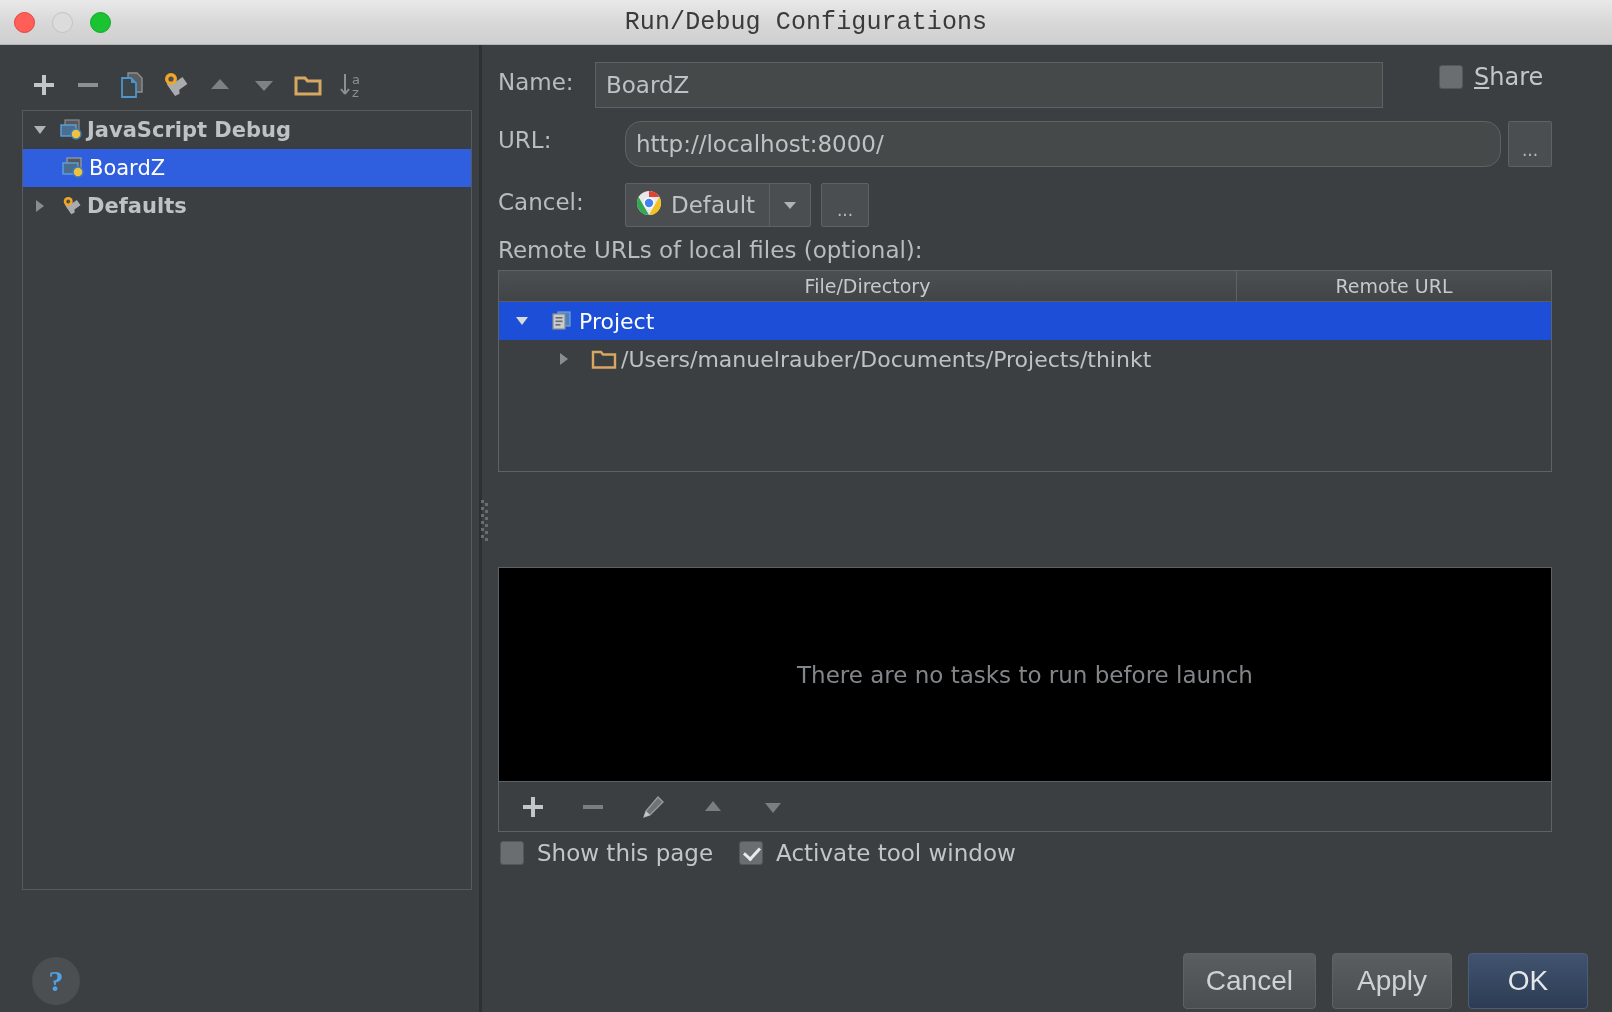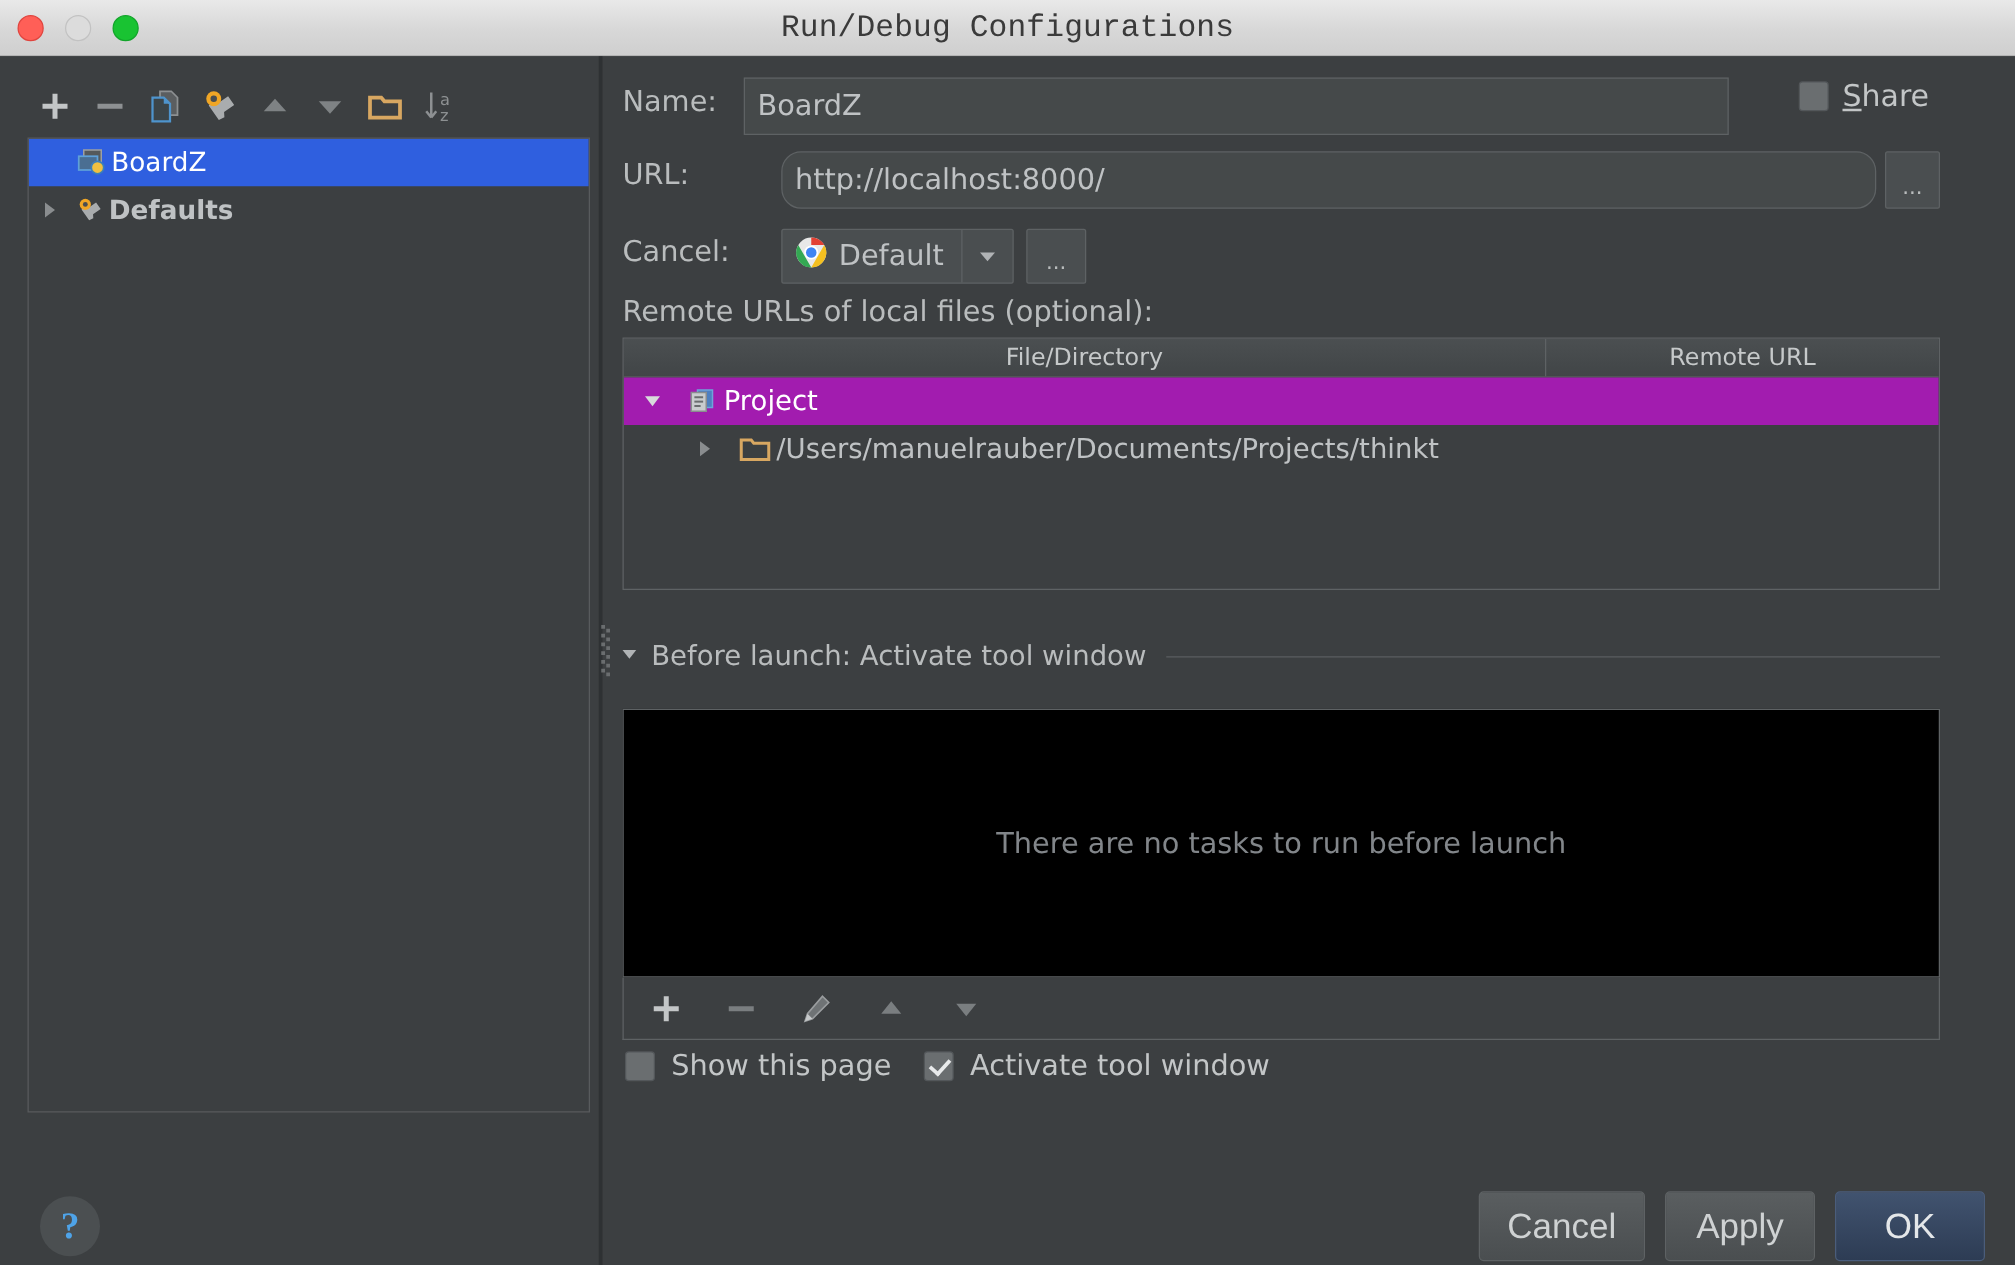--- a/index.html
+++ b/index.html
@@ -202,21 +202,21 @@
     font-size: 19px; color: #c6c9ca;
   }
   .th.c1 { width: 737px; border-right: 1px solid #5e6264; }
   .th.c2 { flex: 1; }
   .trow {
     display: flex; align-items: center;
     height: 38px;
     font-size: 22px; color: #bfc2c4;
     white-space: nowrap;
   }
-  .trow.sel { background: #a21caf; color: #fff; }
+  .trow.sel { background: #1d4ed8; color: #fff; }
   .trow .tw { width: 46px; display: flex; align-items: center; justify-content: center; flex: none; }
   .trow .ic { width: 34px; flex: none; display: flex; align-items: center; justify-content: center; }
   .trow.lvl2 { padding-left: 42px; }
   .clip { overflow: hidden; max-width: 680px; display:block; }
 
   
   .bl-header {
     position: absolute; left: 12px; top: 468px;
     display: flex; align-items: center; gap: 10px;
     width: 1056px;
@@ -343,20 +343,35 @@
       <svg width="32" height="32" viewBox="0 0 32 32">
         <path d="M9 5 v20 M9 25 l-4 -5 M9 25 l4 -5" stroke="#8d9092" stroke-width="2" fill="none"></path>
         <text x="16" y="15" font-size="13" fill="#8d9092" font-family="DejaVu Sans">a</text>
         <text x="16" y="28" font-size="13" fill="#8d9092" font-family="DejaVu Sans">z</text>
       </svg>
     </div>
   </div>
 
   <div class="tree-panel">
 
+    <div class="tree-row">
+      <span class="twisty">
+        <svg width="18" height="18" viewBox="0 0 18 18">
+            <path d="M3 5 L15 5 L9 13 Z" fill="#b0b3b5"></path>
+          </svg>
+      </span>
+      <span class="ticon">
+        <svg width="26" height="24" viewBox="0 0 26 24">
+          <rect x="6" y="2" width="14" height="10" fill="#55595b" stroke="#8a8d8f" stroke-width="1.2"></rect>
+          <rect x="2" y="7" width="15" height="11" fill="#4a6e92" stroke="#5fa0d8" stroke-width="1.4"></rect>
+          <circle cx="17" cy="16" r="5" fill="#f0c040" stroke="#3c7fb8" stroke-width="1.4"></circle>
+        </svg>
+      </span>
+      <span class="tlabel">JavaScript Debug</span>
+    </div>
 
     <div class="tree-row selected child">
       <span class="ticon">
         <svg width="26" height="24" viewBox="0 0 26 24">
           <rect x="6" y="2" width="14" height="10" fill="#55595b" stroke="#9da0a2" stroke-width="1.2"></rect>
           <rect x="2" y="7" width="15" height="11" fill="#4a6e92" stroke="#5fa0d8" stroke-width="1.4"></rect>
           <circle cx="17" cy="16" r="5" fill="#f0c040" stroke="#3c7fb8" stroke-width="1.4"></circle>
         </svg>
       </span>
       <span class="tlabel">BoardZ</span>
@@ -467,29 +482,20 @@
         </span>
         <span class="ic">
           <svg width="26" height="22" viewBox="0 0 26 22">
               <path d="M2 4 h8 l2 2.5 h12 v13 h-22 z" fill="none" stroke="#d8a761" stroke-width="2.4"></path>
             </svg>
         </span>
         <span class="clip">/Users/manuelrauber/Documents/Projects/thinkt</span>
       </div>
     </div>
 
-    <div class="bl-header">
-      <span>
-        <svg width="15" height="15" viewBox="0 0 15 15">
-            <path d="M2 4 L13 4 L7.5 11 Z" fill="#b0b3b5"></path>
-          </svg>
-      </span>
-      <span class="bl-title">Before launch: Activate tool window</span>
-      <span class="bl-line"></span>
-    </div>
 
     <div class="bl-panel">
       <span class="bl-empty">There are no tasks to run before launch</span>
     </div>
 
     <div class="bl-toolbar">
       <div class="tb2">
         <svg width="28" height="28" viewBox="0 0 28 28">
             <rect x="12" y="4" width="4" height="20" fill="#c3c6c7"></rect>
             <rect x="4" y="12" width="20" height="4" fill="#c3c6c7"></rect>

